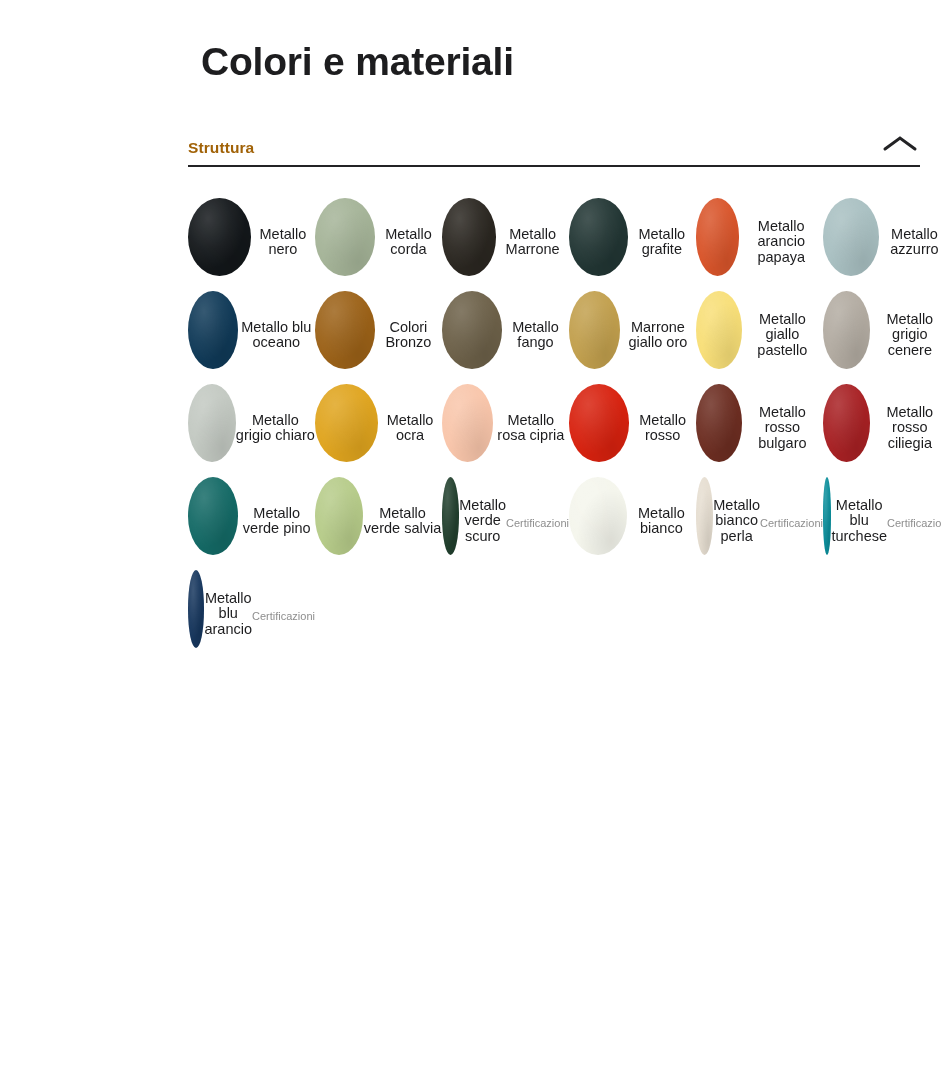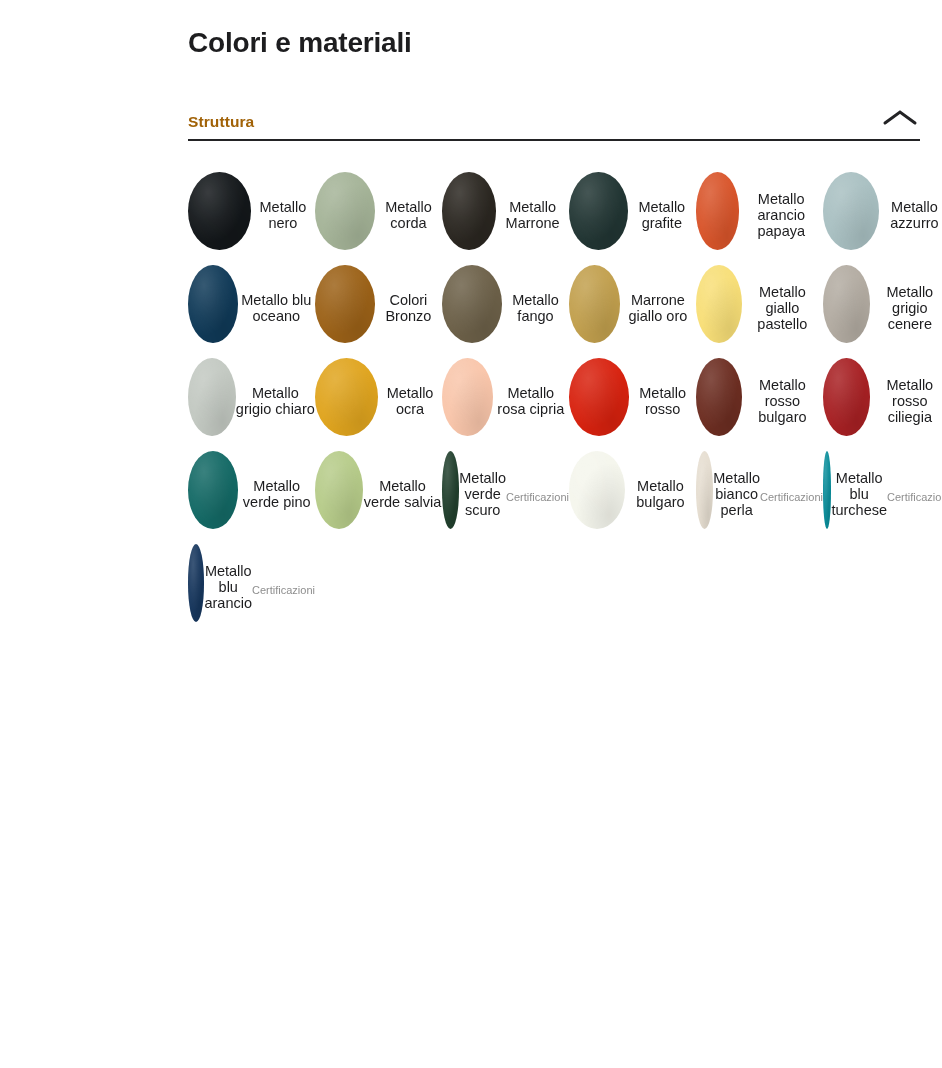--- a/index.html
+++ b/index.html
@@ -17,25 +17,25 @@
   }
 
   .page {
     position: absolute;
     left: 188px;
     top: 0;
     width: 732px;
   }
 
   .page-title {
-    font-size: 28px;
+    font-size: 39px;
     font-weight: bold;
     color: #1d1d1f;
     letter-spacing: -0.2px;
-    margin: 0;
+    margin: 13px;
     padding-top: 26px;
     line-height: 1.2;
   }
 
   .section {
     margin-top: 47px;
   }
 
   .section-header {
     display: flex;
@@ -224,21 +224,21 @@
           <div class="swatch-disc" title="Metallo verde salvia" style="background-color: rgb(183, 204, 138);"></div>
           <div class="swatch-label">Metallo verde salvia</div>
         </div>
         <div class="swatch-cell">
           <div class="swatch-disc" title="Metallo verde scuro" style="background-color: rgb(34, 64, 46);"></div>
           <div class="swatch-label">Metallo verde scuro</div>
           <div class="swatch-cert">Certificazioni</div>
         </div>
         <div class="swatch-cell">
           <div class="swatch-disc" title="Metallo bianco" style="background-color: rgb(245, 246, 237);"></div>
-          <div class="swatch-label">Metallo bulgaro</div>
+          <div class="swatch-label">Metallo bianco</div>
         </div>
         <div class="swatch-cell">
           <div class="swatch-disc" title="Metallo bianco perla" style="background-color: rgb(230, 222, 209);"></div>
           <div class="swatch-label">Metallo bianco perla</div>
           <div class="swatch-cert">Certificazioni</div>
         </div>
         <div class="swatch-cell">
           <div class="swatch-disc" title="Metallo blu turchese" style="background-color: rgb(11, 142, 155);"></div>
           <div class="swatch-label">Metallo blu turchese</div>
           <div class="swatch-cert">Certificazioni</div>

